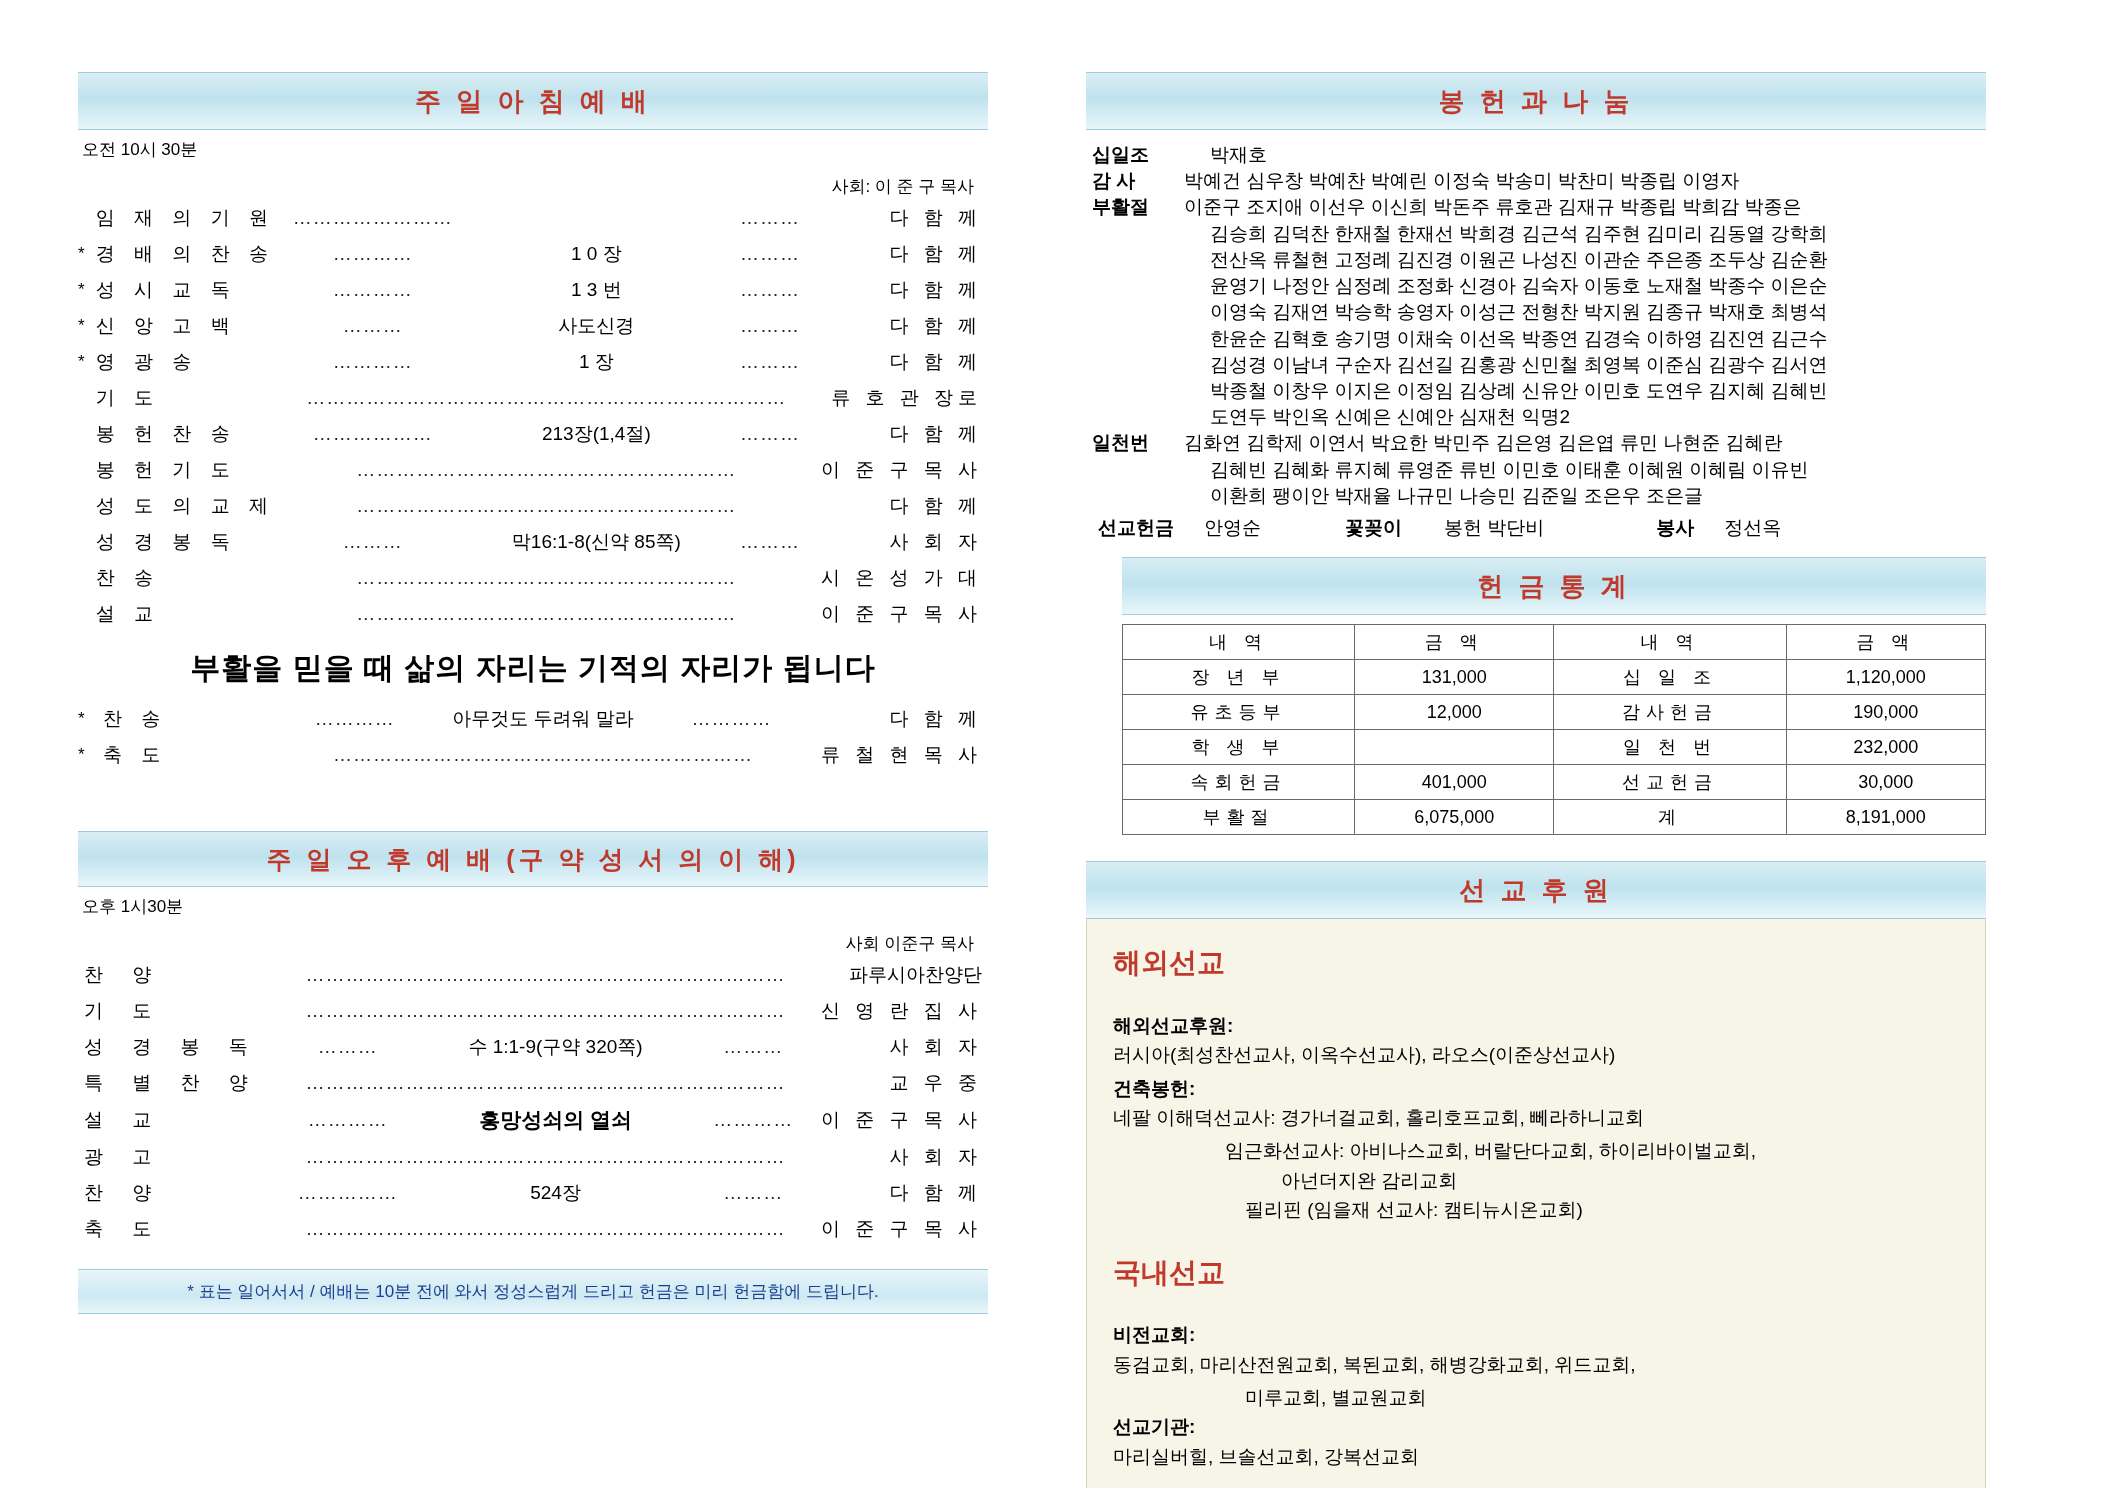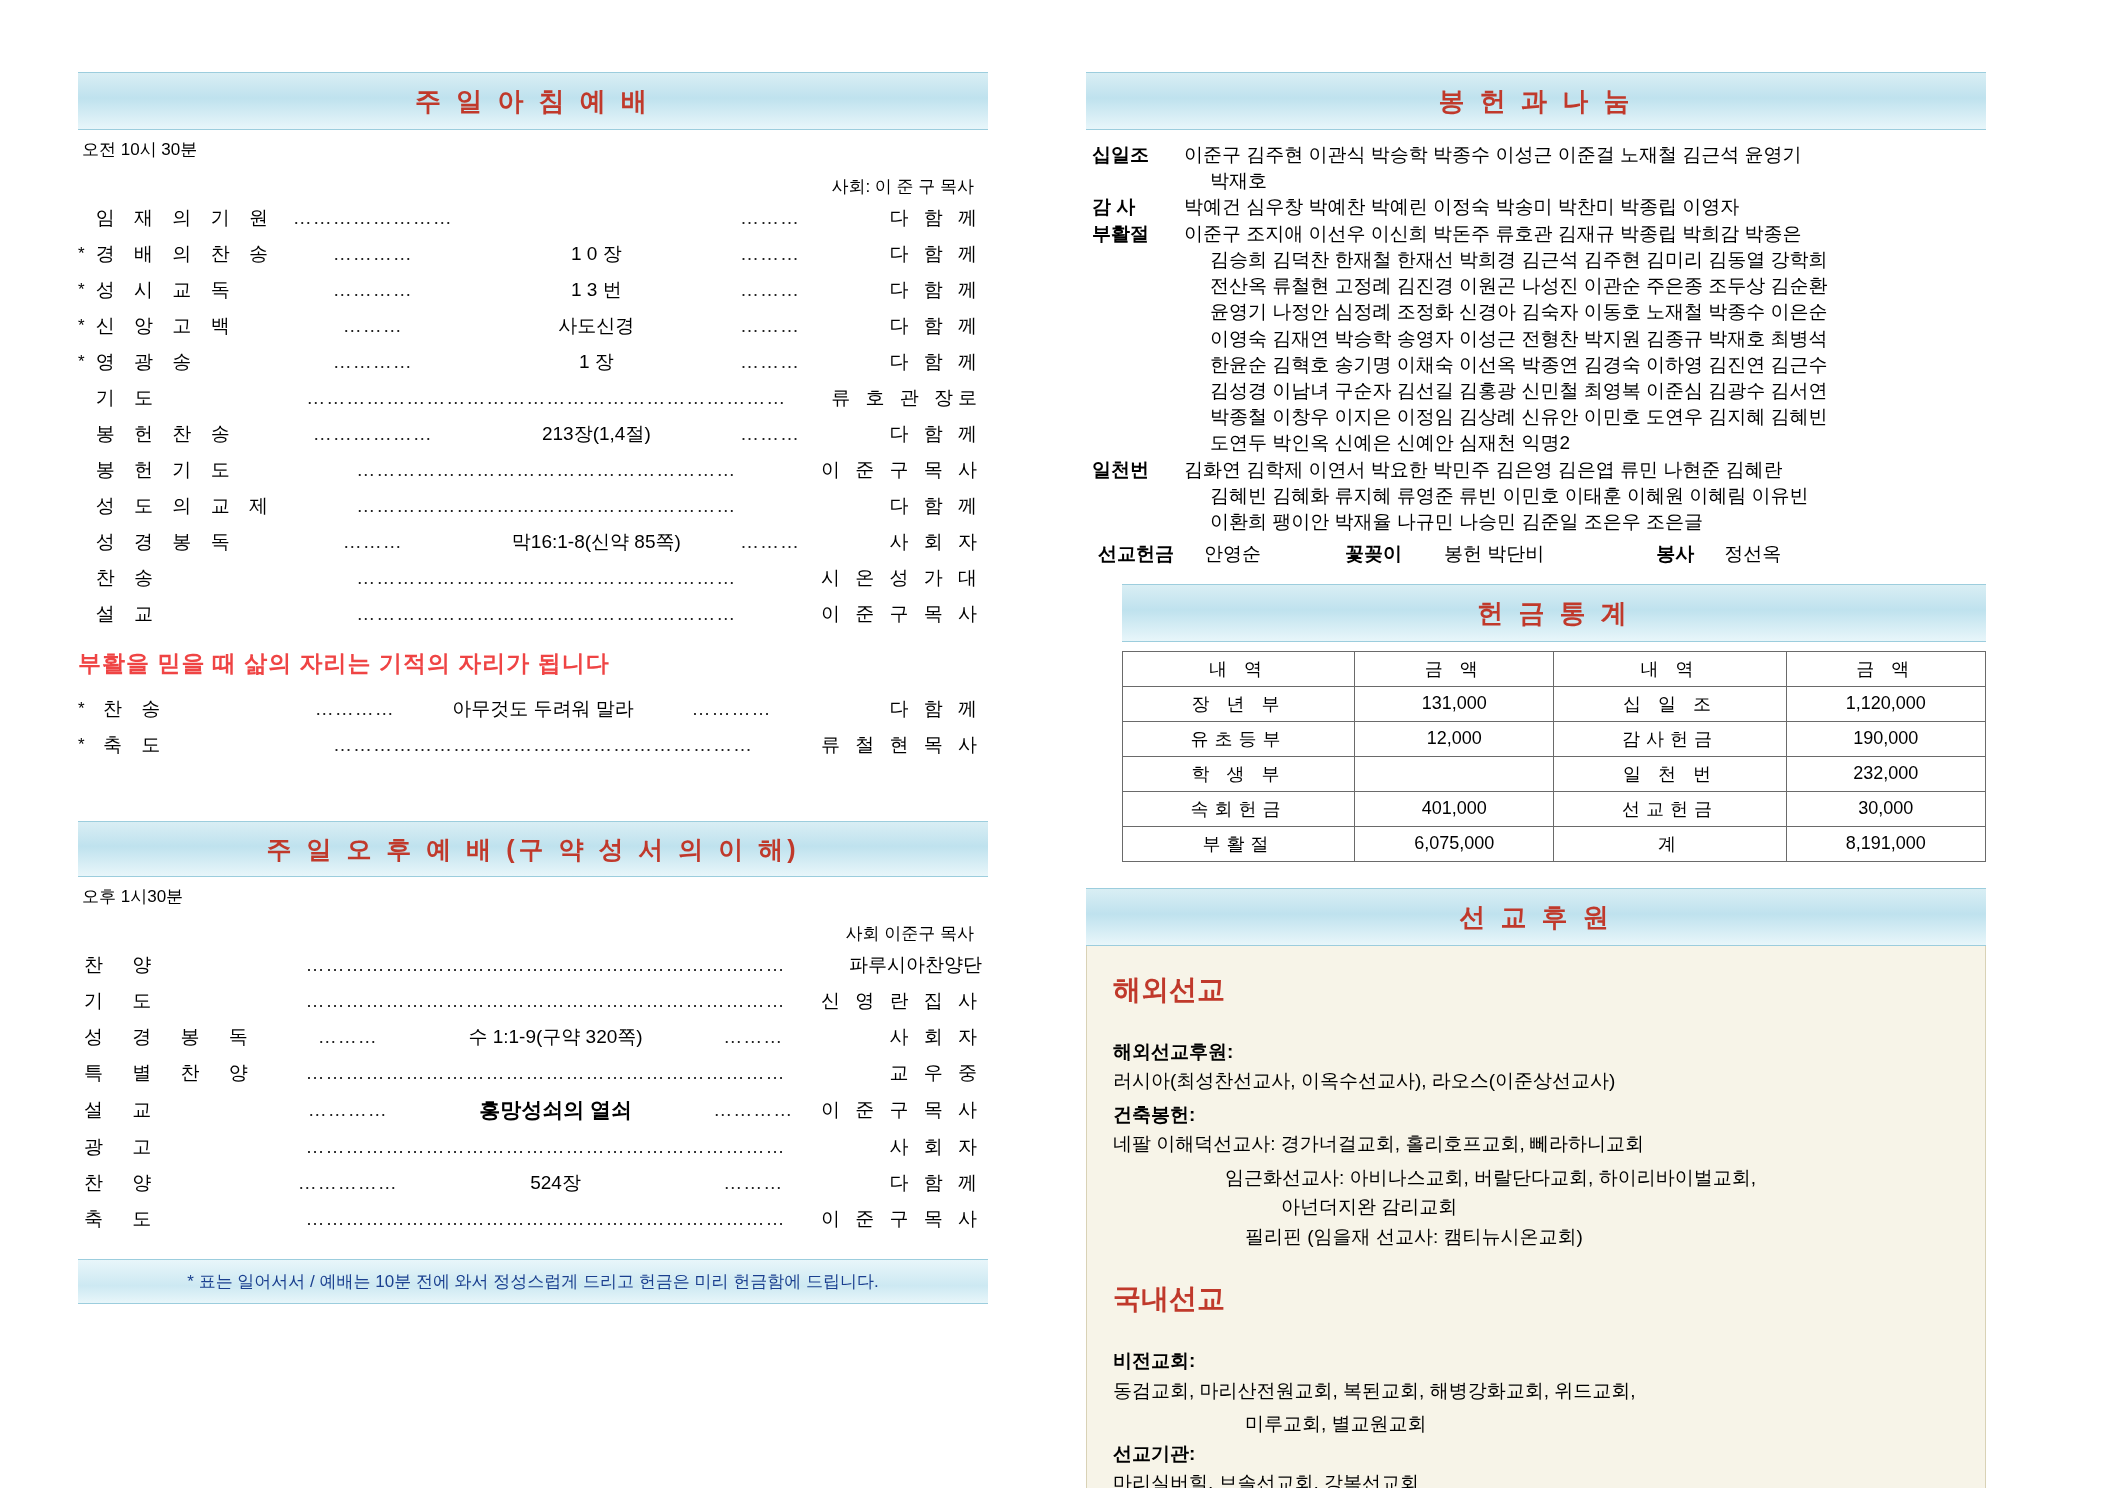--- a/index.html
+++ b/index.html
@@ -65,23 +65,24 @@
     white-space: nowrap;
   }
   .c-star { width: 20px; text-align: left; font-size: 17px; }
   .c-item { width: 225px; letter-spacing: 7px; padding-left: 6px !important; }
   .c-dots { text-align: center; color: #222; overflow: hidden; }
   .c-mid { text-align: center; width: 260px; }
   .c-who { width: 215px; text-align: right; letter-spacing: 5px; padding-right: 6px !important; }
   .dots { letter-spacing: 1px; }
 
   .sermon-title {
-    font-size: 23px;
+    text-align: center;
+    font-size: 30px;
     font-weight: bold;
-    color: #ef4444;
+    color: #000000;
     padding: 16px 0 12px 0;
     letter-spacing: 1px;
   }
   .pm .c-item { letter-spacing: 12px; width: 250px; }
 
   .footnote {
     margin-top: 22px;
     background: linear-gradient(to bottom, #e8f6fa 0%, #cde9f2 60%, #e8f6fa 100%);
     border-top: 1px solid #9ccddd;
     border-bottom: 1px solid #9ccddd;
@@ -363,21 +364,20 @@
 
   <div class="col col-right">
 
     <div class="banner">봉 헌 과 나 눔</div>
 
     <div class="offering">
 
       <div class="off-row">
         <div class="off-label">십일조</div>
         <div class="off-names">
-          <div>이준구 김주현 이관식 박승학 박종수 이성근 이준걸 노재철 김근석 윤영기</div>
           <div class="indent-1">박재호</div>
         </div>
       </div>
 
       <div class="off-row">
         <div class="off-label">감 사</div>
         <div class="off-names">
           <div>박예건 심우창 박예찬 박예린 이정숙 박송미 박찬미 박종립 이영자</div>
         </div>
       </div>

